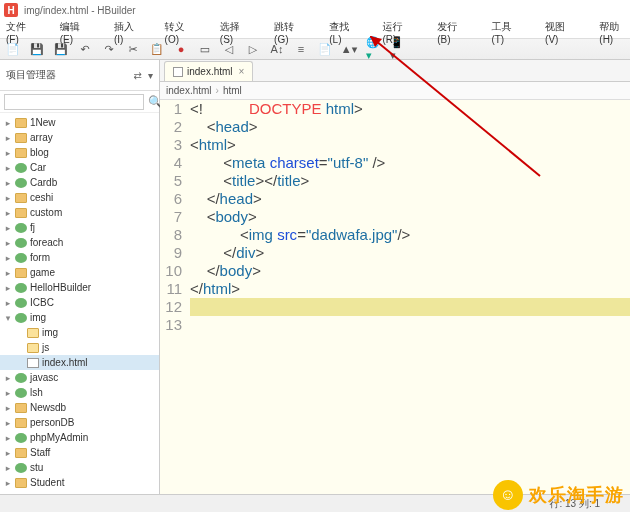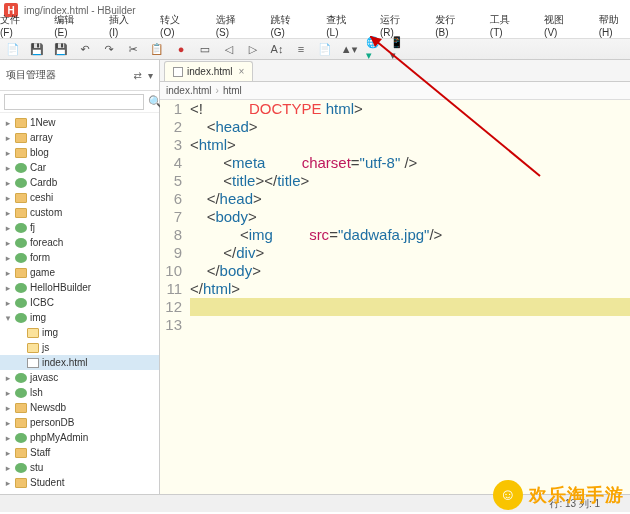--- a/index.html
+++ b/index.html
@@ -1,19 +1,19 @@
 <!DOCTYPE html>
 <html><head>
 <meta charset="utf-8">
 <style>
 * { box-sizing: border-box; margin: 0; padding: 0; font-family: "Microsoft YaHei", sans-serif; }
 body { width: 630px; height: 514px; background: #fff; overflow: hidden; position: relative; font-size: 11px; color: #333; }
 .titlebar { height: 20px; background: #fff; display: flex; align-items: center; padding-left: 4px; font-size: 10px; color: #666; }
 .titlebar .logo { width: 14px; height: 14px; background: #e74c3c; color: #fff; font-weight: bold; display: flex; align-items: center; justify-content: center; border-radius: 2px; margin-right: 6px; font-size: 10px; }
-.menubar { height: 18px; display: flex; align-items: flex-end; font-size: 10px; color: #333; gap: 24px; }
+.menubar { height: 18px; display: flex; align-items: flex-start; padding-left: 6px; font-size: 10px; color: #333; gap: 24px; }
 .menubar span { cursor: default; }
 .toolbar { height: 22px; background: linear-gradient(#f5f5f5,#eee); border-bottom: 1px solid #ccc; border-top: 1px solid #ddd; display: flex; align-items: center; padding: 0 6px; gap: 10px; }
 .toolbar .tb { width: 14px; height: 14px; display: inline-flex; align-items: center; justify-content: center; font-size: 11px; color: #555; }
 .main { display: flex; height: 434px; }
 .sidebar { width: 160px; border-right: 1px solid #ccc; background: #fff; display: flex; flex-direction: column; }
 .panel-head { height: 20px; display: flex; align-items: center; justify-content: space-between; padding: 15px 6px; font-size: 10px; color: #444; border-bottom: 1px solid #ddd; }
 .panel-head .icons { display: flex; gap: 6px; font-size: 10px; color: #666; }
 .search-row { height: 22px; display: flex; align-items: center; padding: 2px 4px; border-bottom: 1px solid #eee; }
 .search-row input { flex: 1; border: 1px solid #ccc; height: 16px; font-size: 10px; padding: 0 3px; }
 .search-row .mag { margin-left: 4px; font-size: 12px; color: #666; }
@@ -34,21 +34,21 @@
 .tab .x { margin-left: 6px; color: #888; font-size: 10px; }
 .breadcrumb { height: 18px; display: flex; align-items: center; font-size: 10px; color: #555; padding-left: 6px; border-bottom: 1px solid #ddd; background: #fafafa; }
 .breadcrumb .sep { margin: 0 4px; color: #aaa; }
 .code { flex: 1; display: flex; font-family: Consolas, monospace; font-size: 15px; background: #fffef0; overflow: auto; }
 .gutter { width: 30px; text-align: right; padding-right: 8px; color: #999; background: #fffef0; user-select: none; }
 .gutter div { height: 18px; line-height: 18px; }
 .lines { flex: 1; }
 .lines .line { height: 18px; line-height: 18px; white-space: pre; }
 .lines .line.hl { background: #eee79b; }
 .c-tag { color: #1e6fa3; }
-.c-attr { color: #be185d; margin-left: 32px; }
+.c-attr { color: #1d4ed8; }
 .c-str { color: #1e6fa3; }
 .c-punc { color: #444; }
 .c-doctype { color: #ef4444; padding-left: 46px; }
 .statusbar { height: 18px; background: #f0f0f0; border-top: 1px solid #ccc; display: flex; align-items: center; justify-content: flex-end; padding-right: 30px; font-size: 10px; color: #555; }
 .watermark { position: absolute; right: 6px; bottom: 4px; display: flex; align-items: center; gap: 6px; }
 .watermark .face { width: 30px; height: 30px; border-radius: 50%; background: #f9c400; display: flex; align-items: center; justify-content: center; font-size: 16px; color: #fff; }
 .watermark .txt { font-size: 18px; font-weight: bold; color: #f9a400; letter-spacing: 1px; }
 .arrow { position: absolute; pointer-events: none; }
 </style>
 </head>

